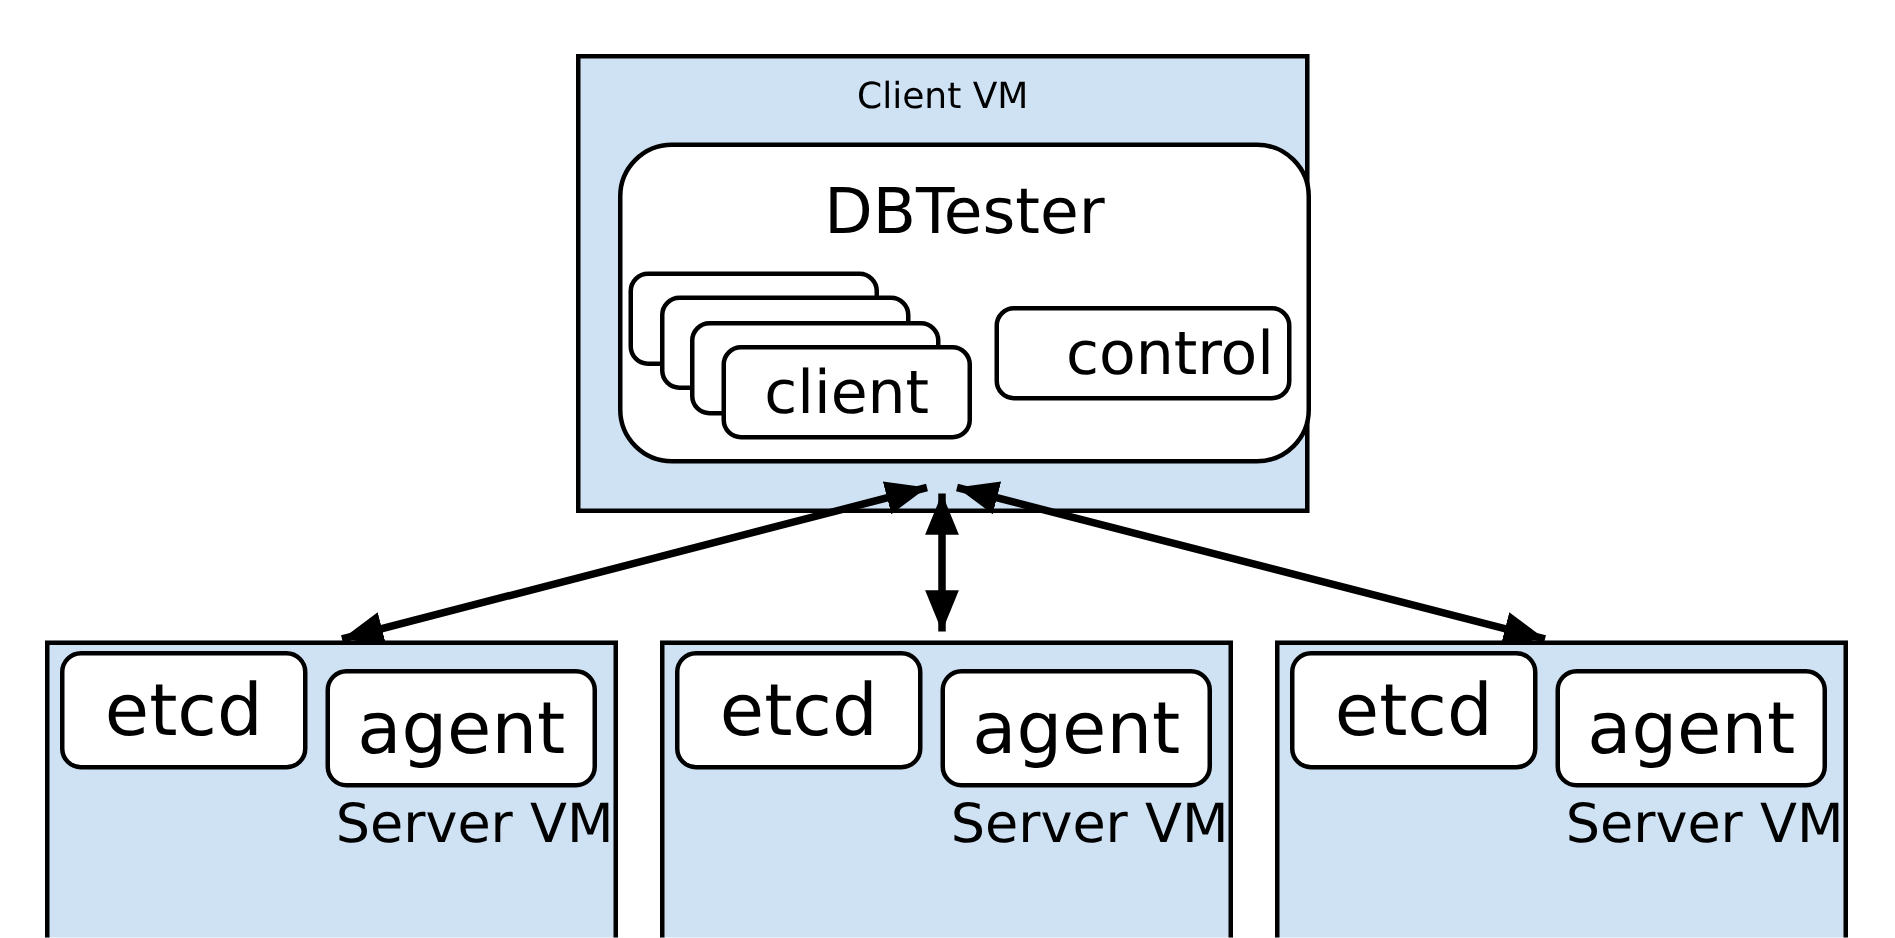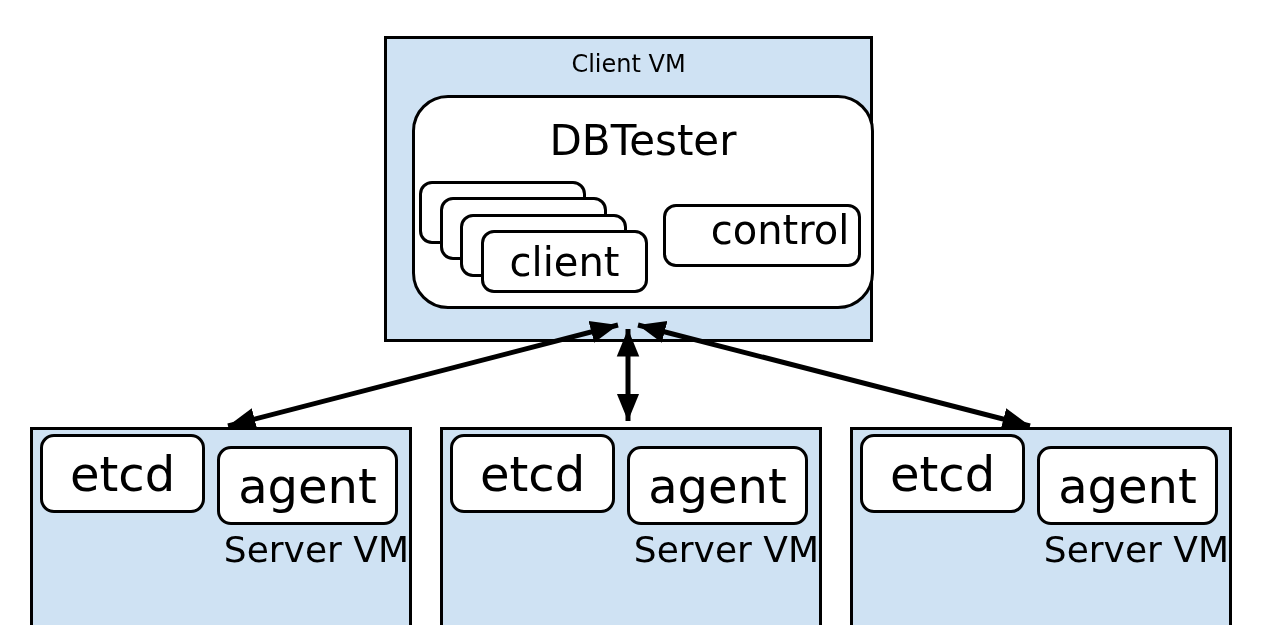--- a/index.html
+++ b/index.html
@@ -65,21 +65,21 @@
     display: flex; align-items: center; justify-content: center;
     font-size: 40px;
   }
   .control-node {
     position: absolute;
     left: 248px; top: 106px;
     width: 198px; height: 63px;
     background: var(--node-fill);
     border: 3px solid var(--border-color);
     border-radius: 13px;
-    display: flex; justify-content: center;
+    display: flex; align-items: center; justify-content: center;
     font-size: 40px;
     padding-left: 36px;
   }
   
   .server-vm {
     position: absolute;
     width: 382px; height: 217px;
     background: var(--vm-fill);
     border: 3px solid var(--border-color);
   }

